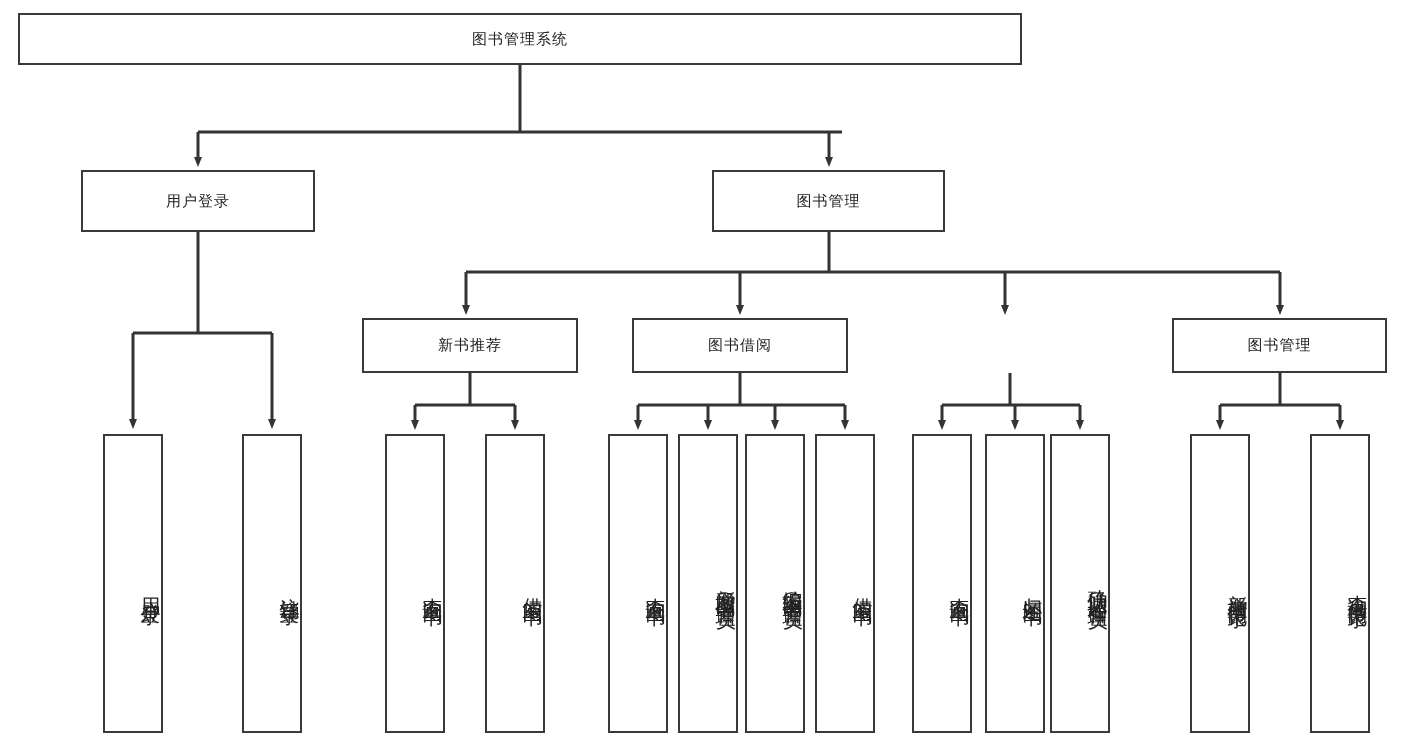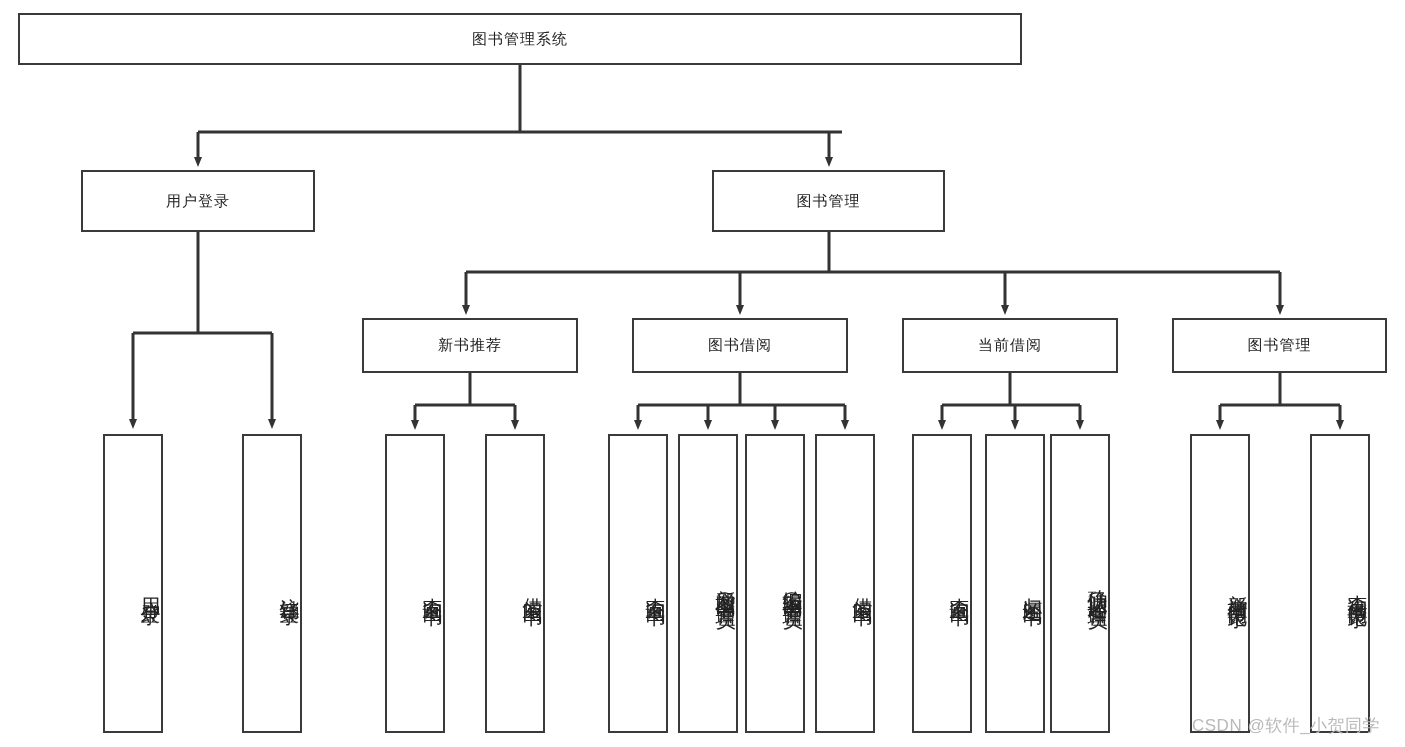--- a/index.html
+++ b/index.html
@@ -111,36 +111,34 @@
     </g>
   </svg>
 
   <div class="node node-h" style="left:18px; top:13px; width:1004px; height:52px;">图书管理系统</div>
 
   <div class="node node-h" style="left:81px; top:170px; width:234px; height:62px;">用户登录</div>
   <div class="node node-h" style="left:712px; top:170px; width:233px; height:62px;text-align:center;">图书管理</div>
 
   <div class="node node-h" style="left:632px; top:318px; width:216px; height:55px;">图书借阅</div>
   <div class="node node-h" style="left:362px; top:318px; width:216px; height:55px;">新书推荐</div>
-  <div class="node node-h" style="left:902px; top:318px; width:216px; height:55px;">当前借阅</div>
   <div class="node node-h" style="left:1172px; top:318px; width:215px; height:55px;">图书管理</div>
 
   <div class="node node-v" style="left:103px; top:434px; width:60px; height:299px;">用户登录</div>
   <div class="node node-v" style="left:242px; top:434px; width:60px; height:299px;">注销登录</div>
 
   <div class="node node-v" style="left:385px; top:434px; width:60px; height:299px;">查询图书</div>
   <div class="node node-v" style="left:485px; top:434px; width:60px; height:299px;">借阅图书</div>
 
   <div class="node node-v" style="left:608px; top:434px; width:60px; height:299px;">查询图书</div>
   <div class="node node-v" style="left:678px; top:434px; width:60px; height:299px;">新增图书（管理员）</div>
   <div class="node node-v" style="left:745px; top:434px; width:60px; height:299px;">编辑图书（管理员）</div>
   <div class="node node-v" style="left:815px; top:434px; width:60px; height:299px;">借阅图书</div>
 
   <div class="node node-v" style="left:912px; top:434px; width:60px; height:299px;">查询图书</div>
   <div class="node node-v" style="left:985px; top:434px; width:60px; height:299px;">归还图书</div>
   <div class="node node-v" style="left:1050px; top:434px; width:60px; height:299px;">确认归还（管理员）</div>
 
   <div class="node node-v" style="left:1190px; top:434px; width:60px; height:299px;">新增借阅记录</div>
   <div class="node node-v" style="left:1310px; top:434px; width:60px; height:299px;">查询借阅记录</div>
 
-  <div class="watermark" style="left:1192px; top:714px;">CSDN @软件_小贺同学</div>
 
 </div>
 
 </body></html>

